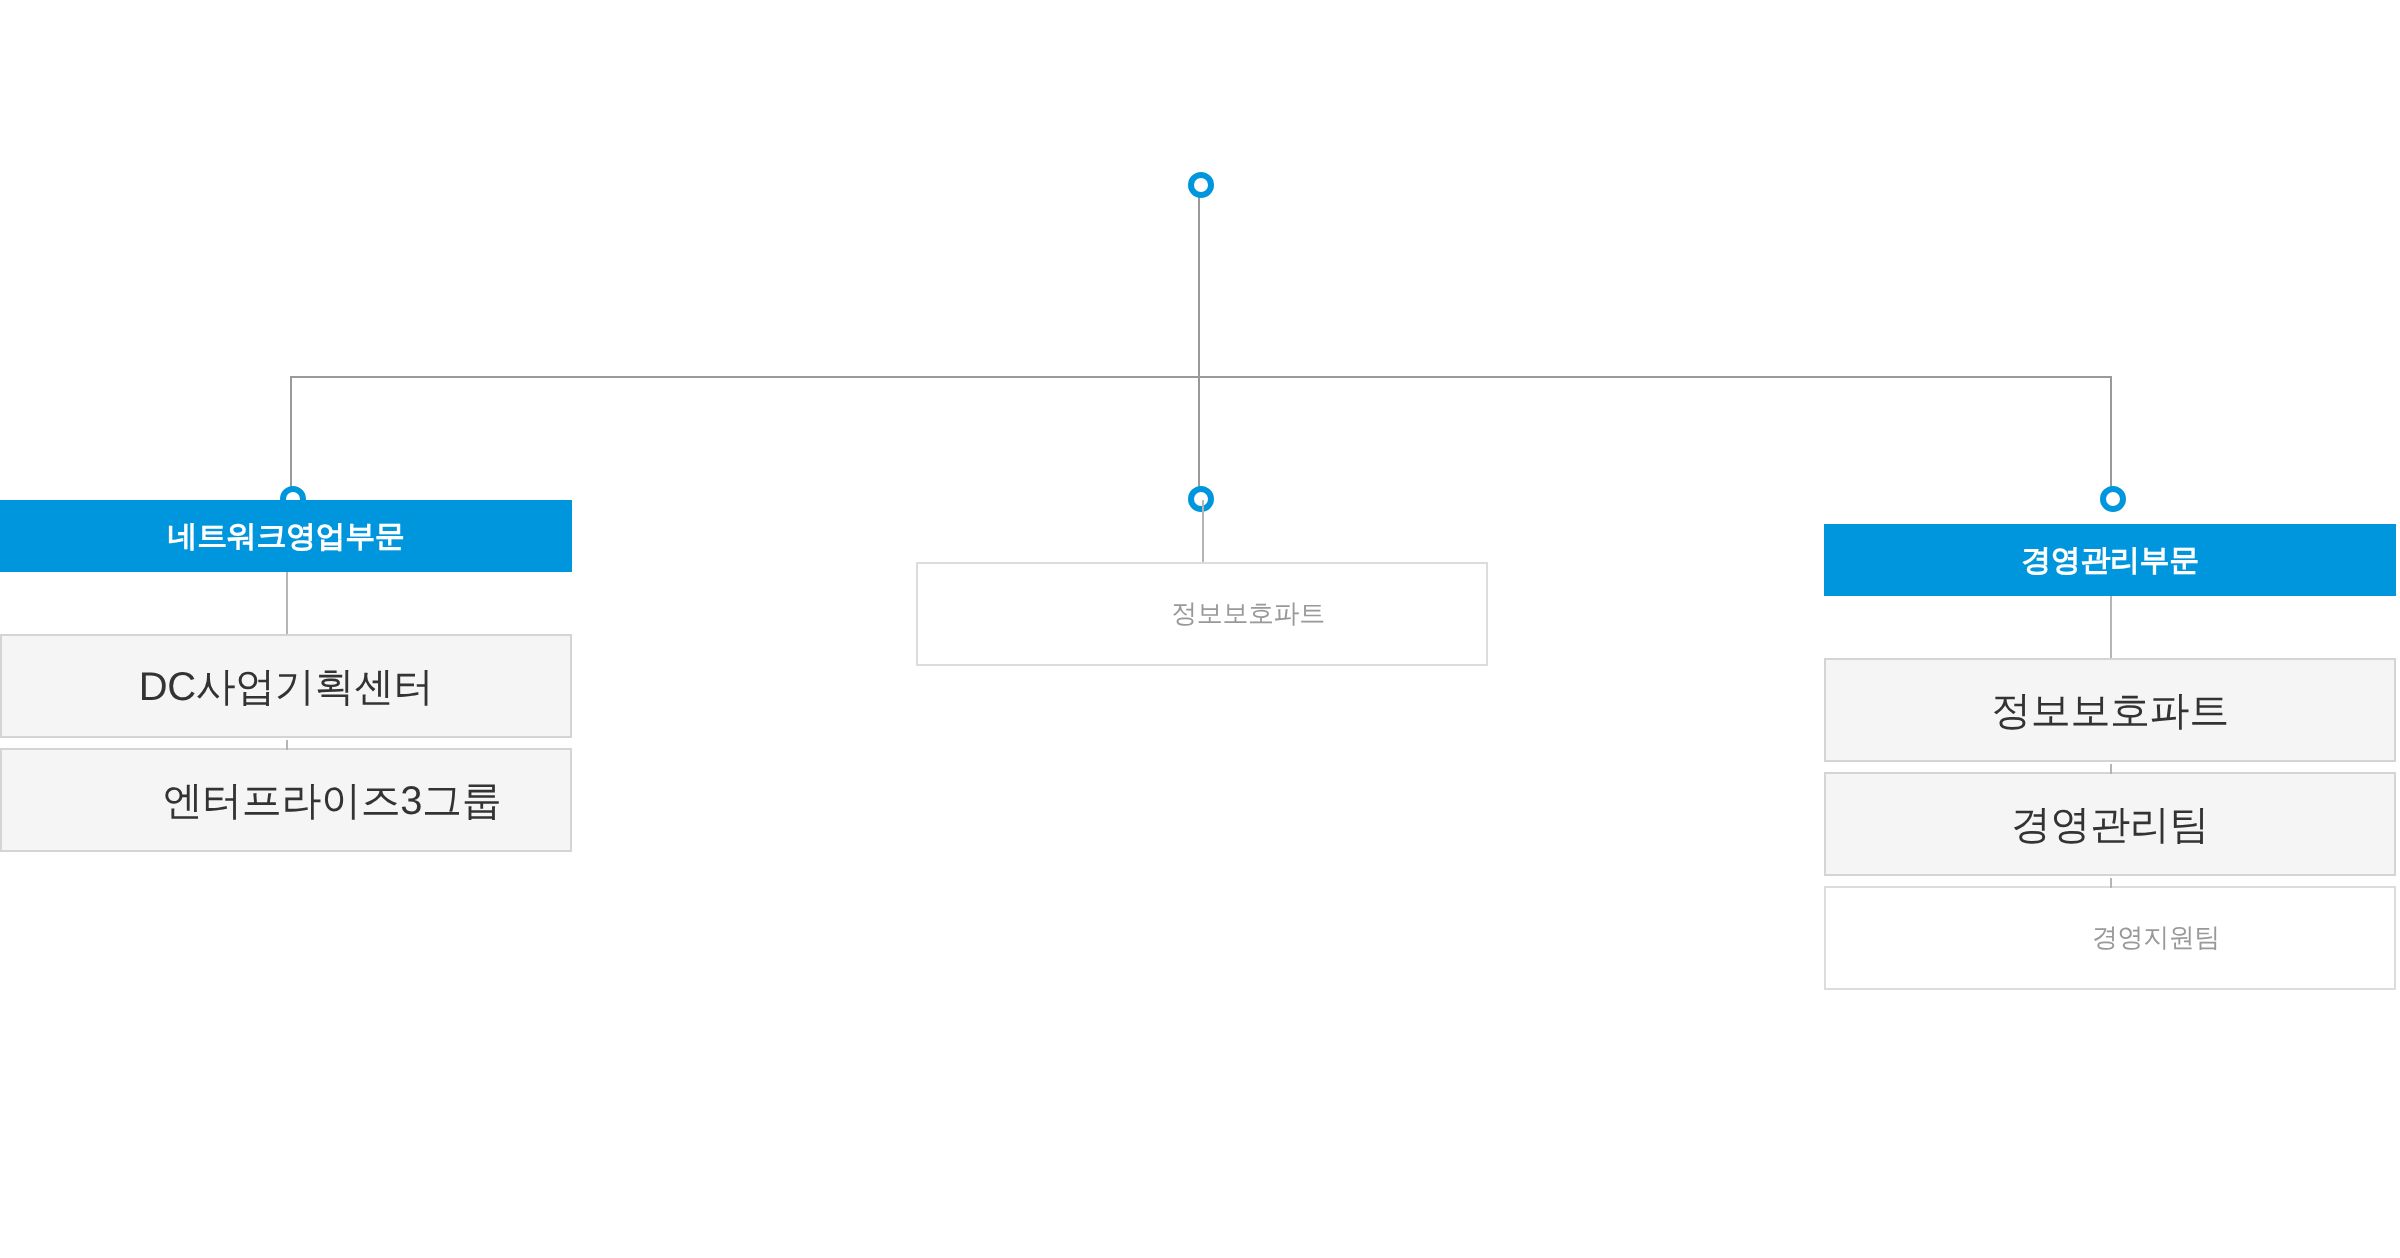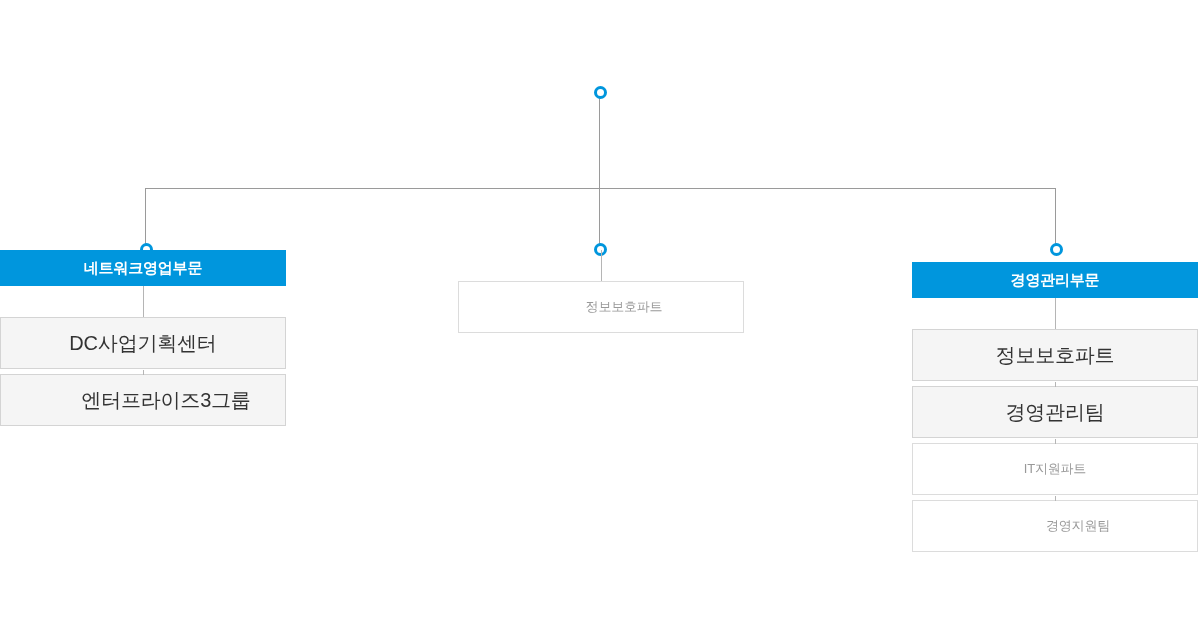--- a/index.html
+++ b/index.html
@@ -225,21 +225,18 @@
     </div>
     <div class="stub"></div>
     <div class="unit-list">
       <div class="unit team">
         <span class="unit-label">정보보호파트</span>
       </div>
       <div class="unit team">
         <span class="unit-label">경영관리팀</span>
       </div>
       <div class="unit part">
-        <span class="unit-label">IT지원파트</span>
-      </div>
-      <div class="unit part">
         <span class="unit-label">경영지원팀</span>
       </div>
     </div>
   </div>
 
 </div>
 
 </body></html>

